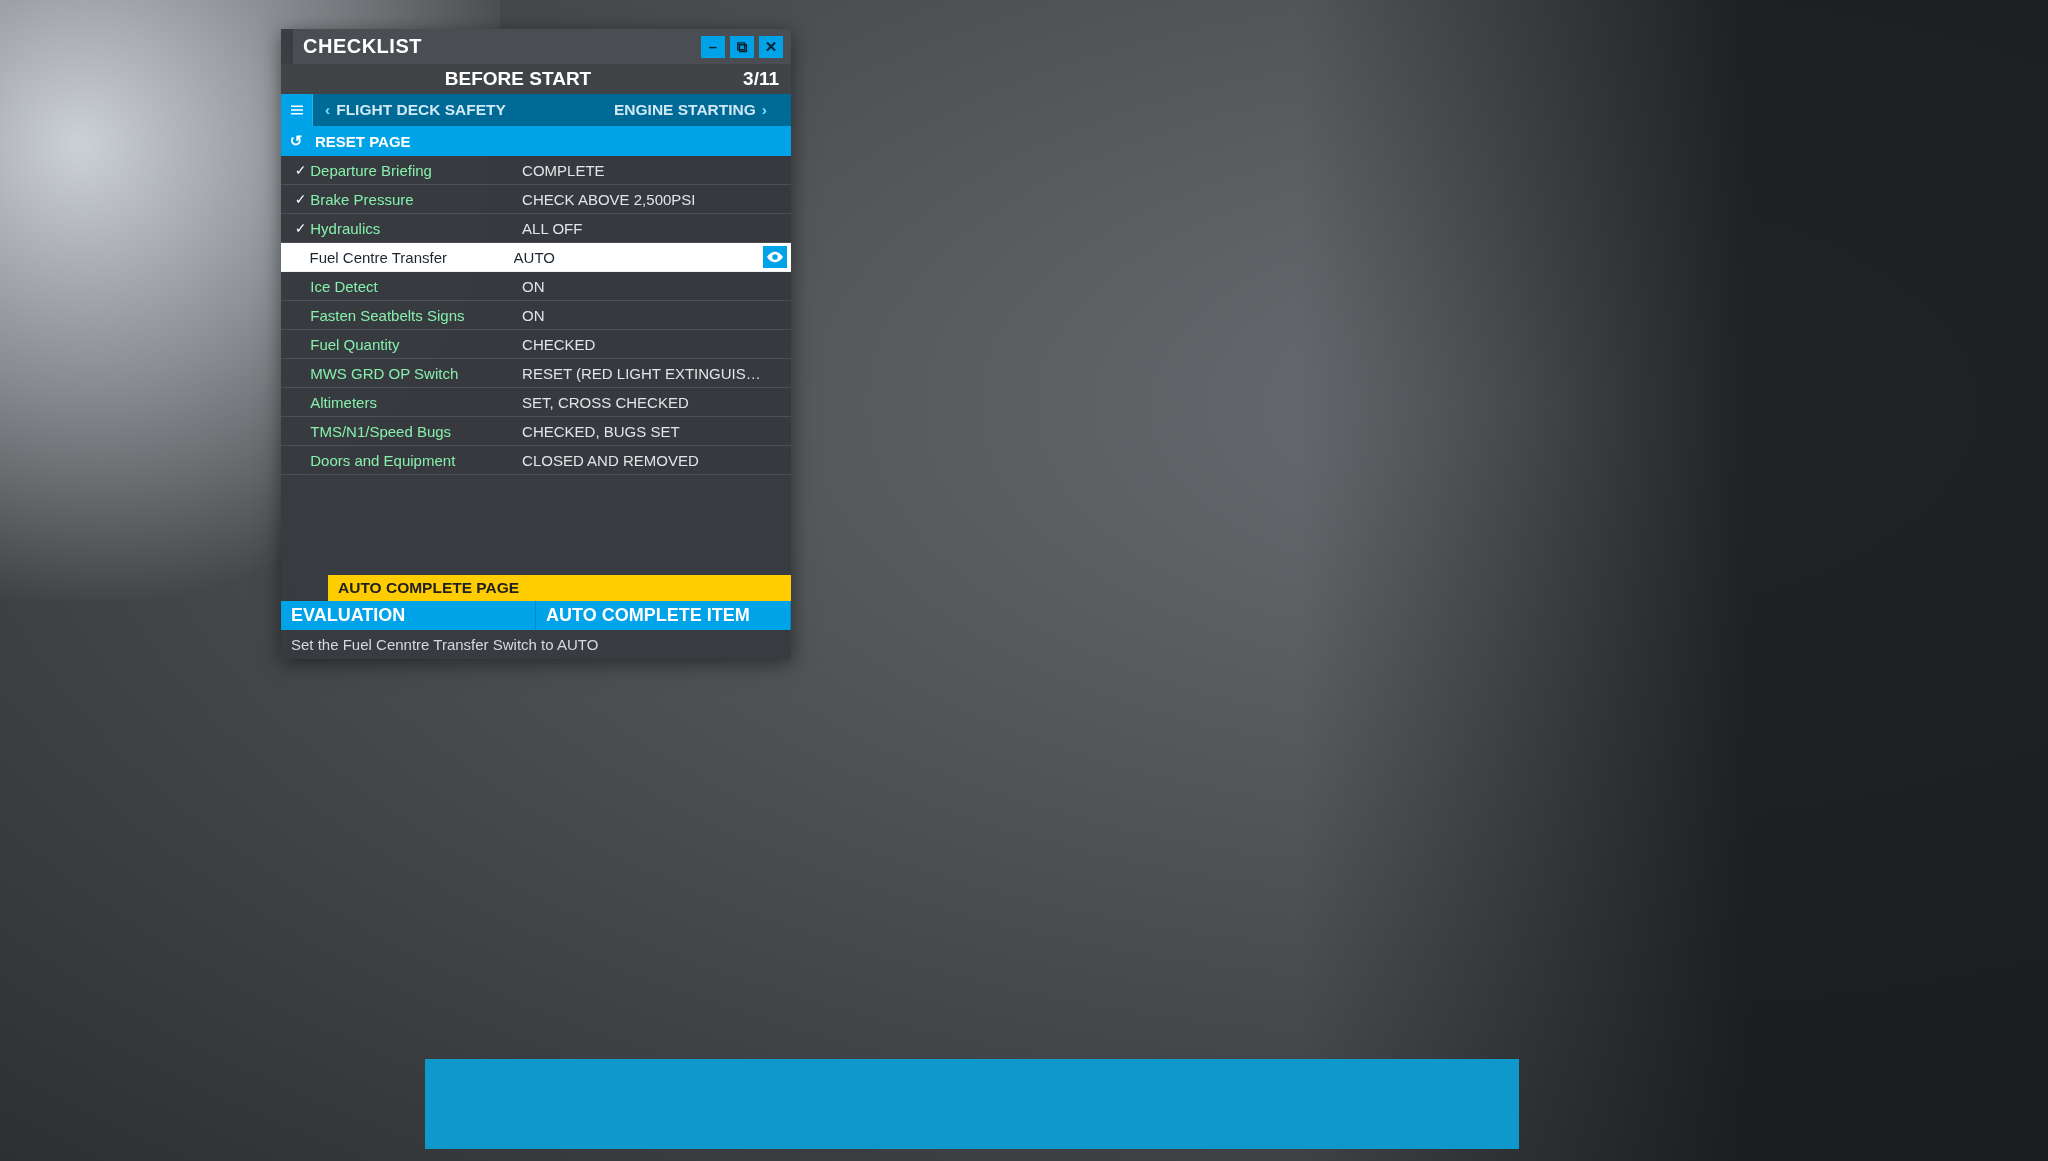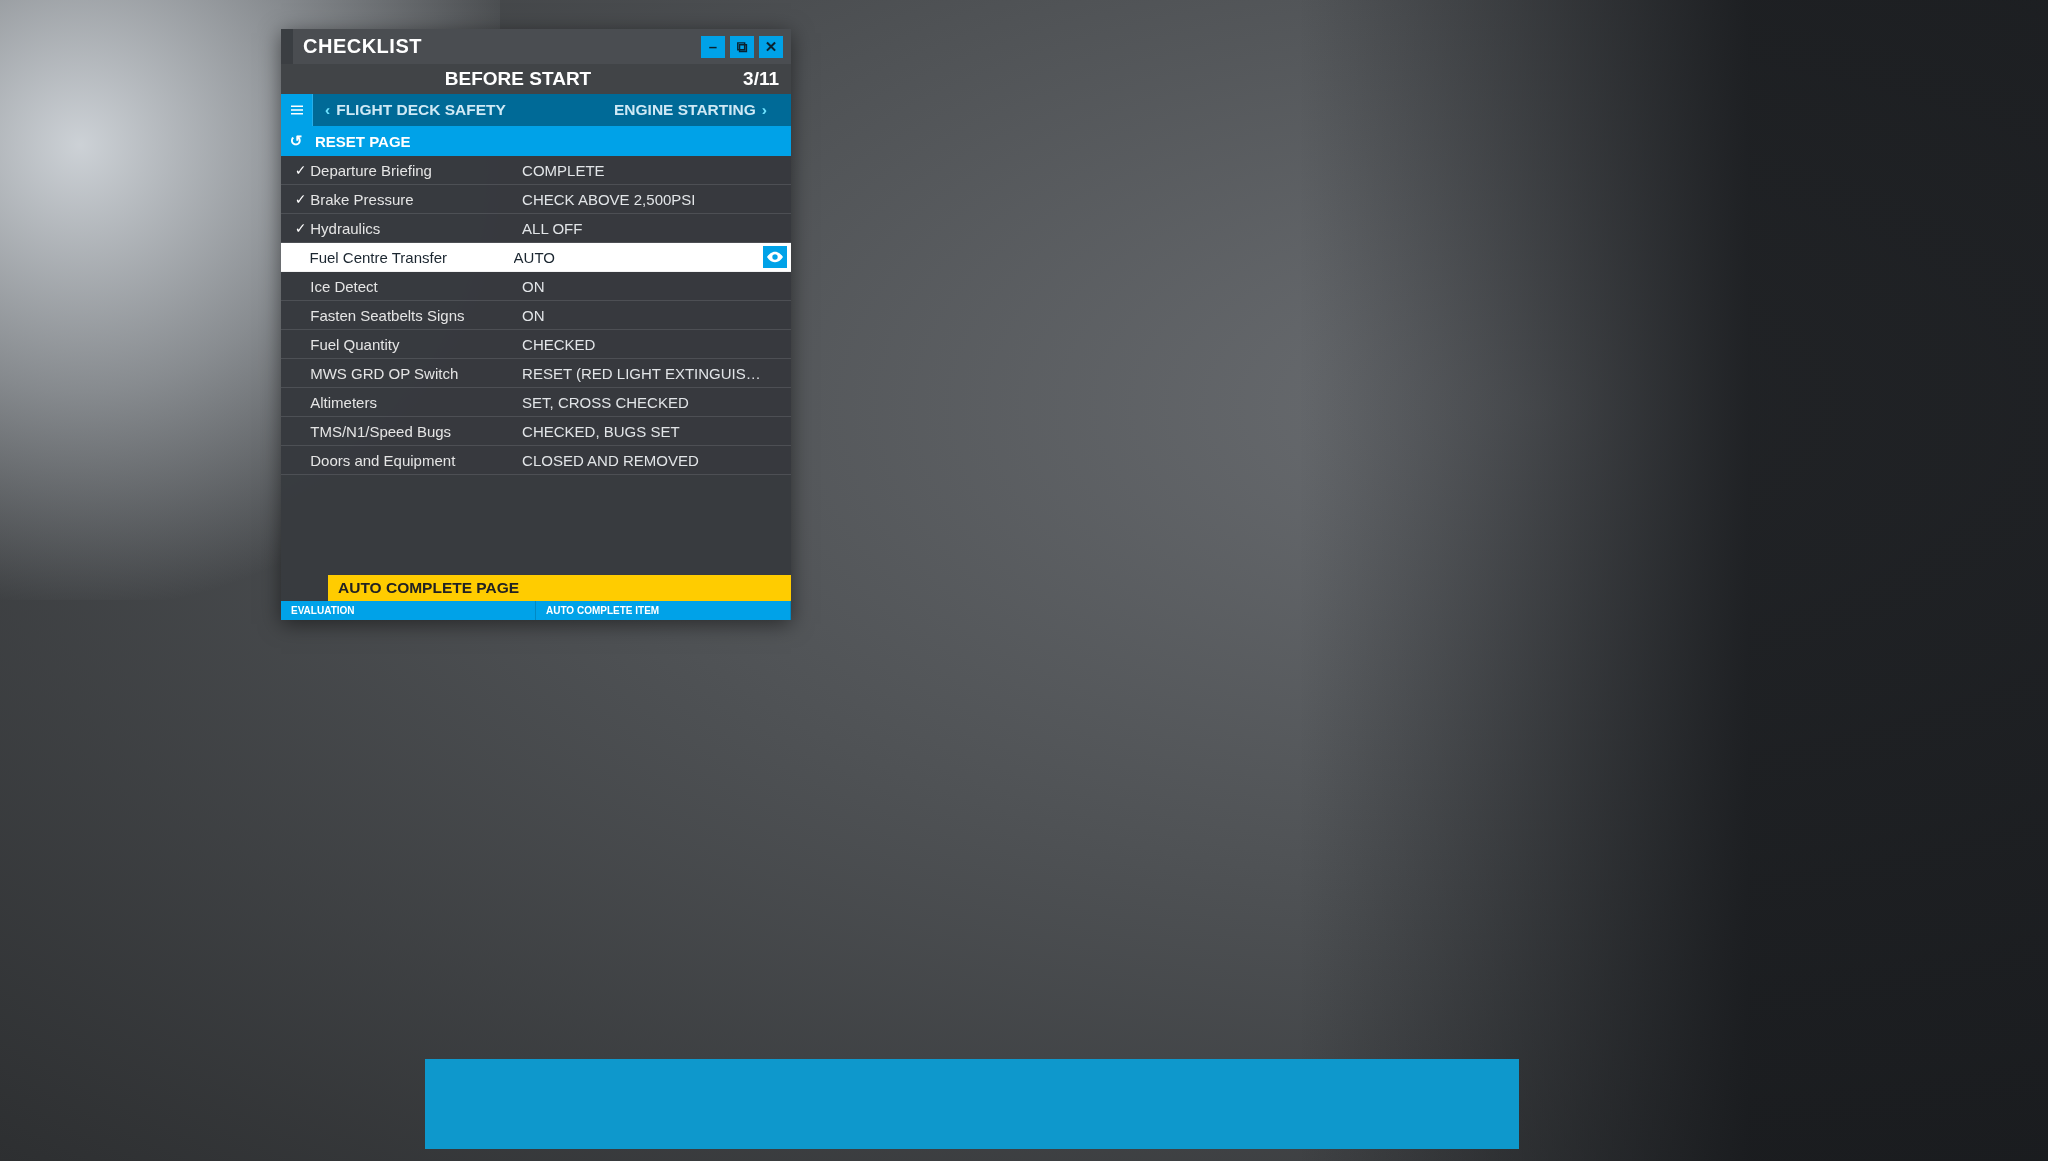--- a/index.html
+++ b/index.html
@@ -128,21 +128,21 @@
   }
   .item-row {
     display: flex;
     align-items: center;
     border-bottom: 1px solid rgba(180,185,190,0.18);
     height: 29px;
     padding: 0 10px;
     font-size: 15px;
   }
   .item-check { width: 20px; text-align: center; color: #fff; font-size: 14px; }
-  .item-name { flex: 1 1 45%; color: #e5e5e5; }
+  .item-name { flex: 1 1 45%; color: #86efac; }
   .item-state { flex: 1 1 55%; color: #e2e5e8; overflow: hidden; text-overflow: ellipsis; white-space: nowrap; }
   .item-row.selected {
     background: #fff;
     color: #1b2630;
   }
   .item-row.selected .item-name,
   .item-row.selected .item-state,
   .item-row.selected .item-check { color: #1b2630; }
   .item-row.selected .eye-btn {
     width: 26px;
@@ -163,21 +163,21 @@
     font-size: 15.5px;
     padding: 4px 10px;
     margin-left: 47px;
   }
   .bottom-btn-row { display: flex; }
   .bottom-btn {
     flex: 1;
     background: #00a2e8;
     color: #fff;
     font-weight: 700;
-    font-size: 10px;
+    font-size: 18px;
     padding: 4px 10px;
     border-right: 1px solid rgba(0,0,0,0.15);
   }
   .hint-row {
     font-size: 15px;
     color: #d6dadd;
     padding: 6px 10px;
   }
 
   
@@ -311,16 +311,17 @@
 
   <div class="bottom-btn-row">
     <div class="bottom-btn">
       <span>EVALUATION</span>
     </div>
     <div class="bottom-btn">
       <span>AUTO COMPLETE ITEM</span>
     </div>
   </div>
 
+  <div class="hint-row">Set the Fuel Cenntre Transfer Switch to AUTO</div>
 
 </div>
 
 <div class="lower-bar"></div>
 
 </body></html>

